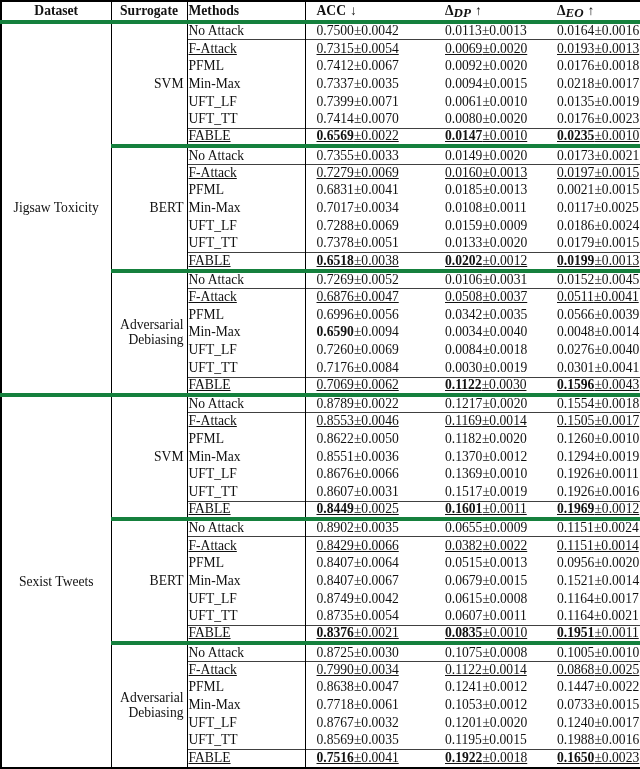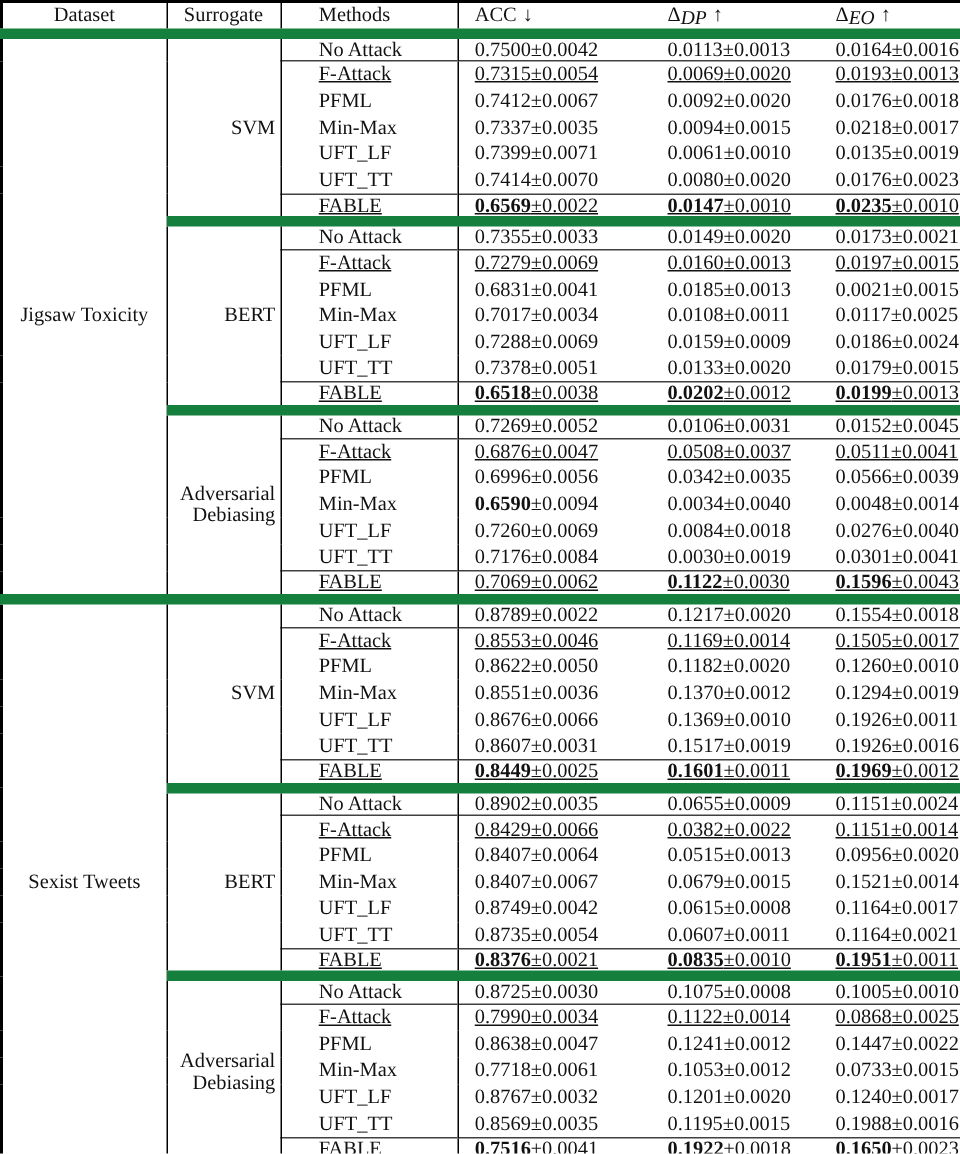--- a/index.html
+++ b/index.html
@@ -18,29 +18,29 @@
   }
   th, td {
     padding: 0;
     font-weight: normal;
     vertical-align: middle;
     line-height: 1.08;
     overflow: hidden;
   }
   thead tr { height: 21px; }
   tbody tr { height: 17.7px; }
-  thead th { border-bottom: 2px solid #f9a8d4; }
+  thead th { border-bottom: 2px solid #f9a8d4; font-weight: bold; }
   .v-r { border-right: 1px solid #000; }
   .c-center { text-align: center; }
-  .c-left { text-align: left; padding-left: 25px; white-space: nowrap; }
+  .c-left { text-align: left; padding-left: 1px; white-space: nowrap; }
   .num { text-align: left; padding-left: 11px; white-space: nowrap; }
   .ds-cell { text-align: center; white-space: nowrap; }
   .sur-cell { text-align: right; white-space: normal; padding: 0 3px; }
   tr.rule-top td { border-top: 1px solid #404040; text-decoration: underline; }
-  tr.block-start td { border-top: 7px solid #15803d; }
+  tr.block-start td { border-top: 4px solid #15803d; }
   b { font-weight: bold; }
   .hsub {
     font-style: italic;
     font-size: 13px;
     position: relative;
     bottom: -2.5px;
   }
   .arrow { margin-left: 4px; }
 </style>
 </head>

